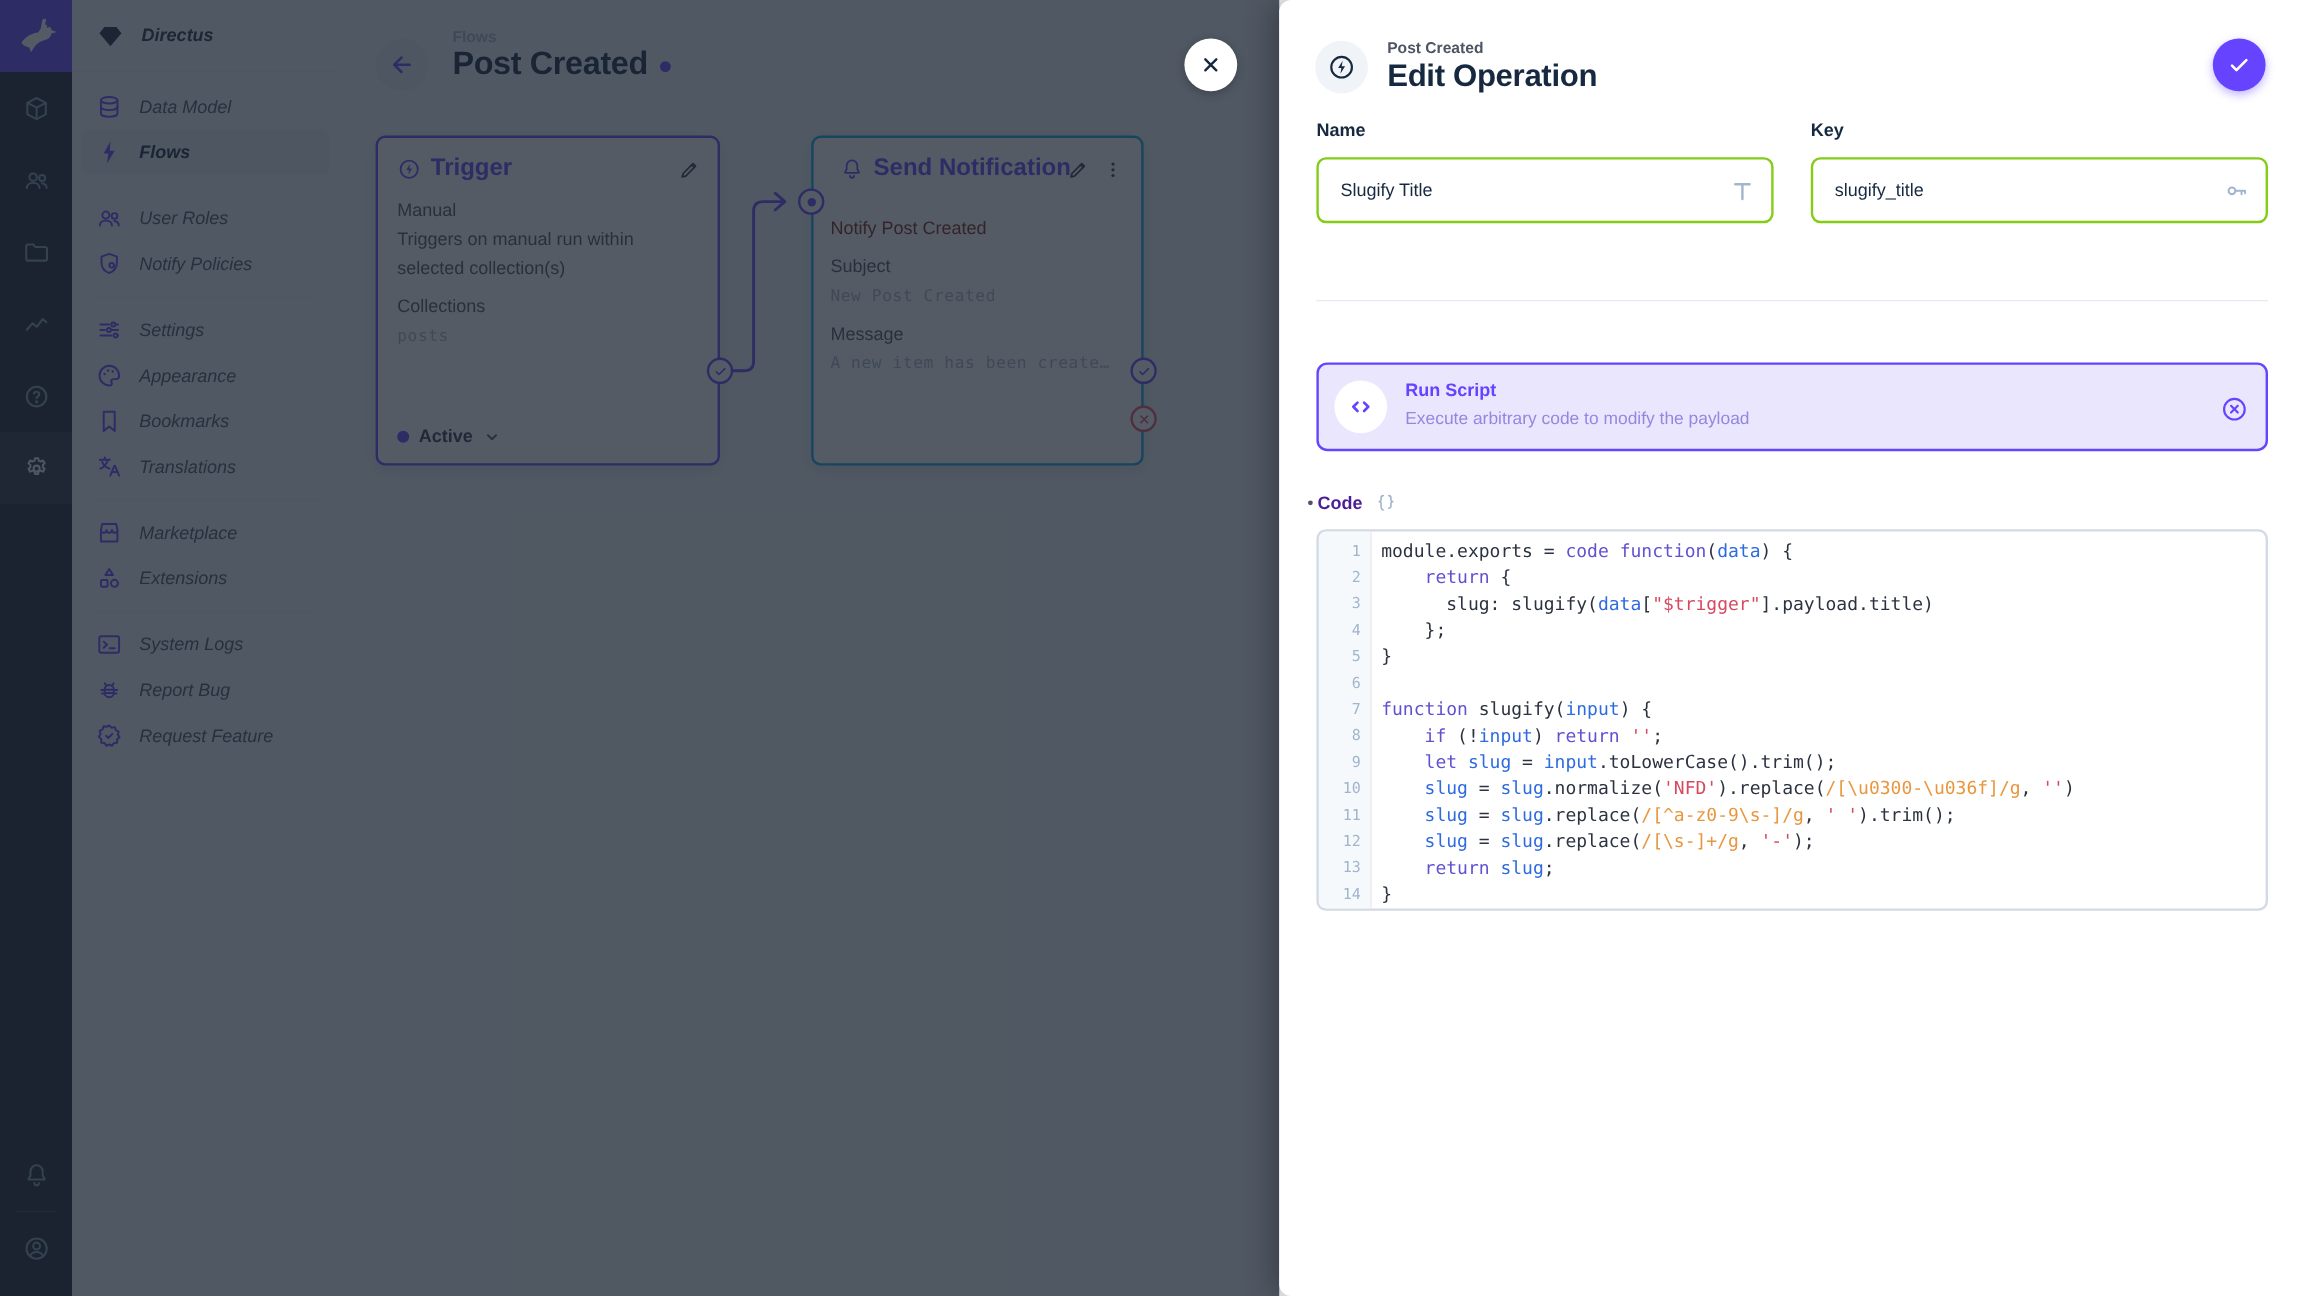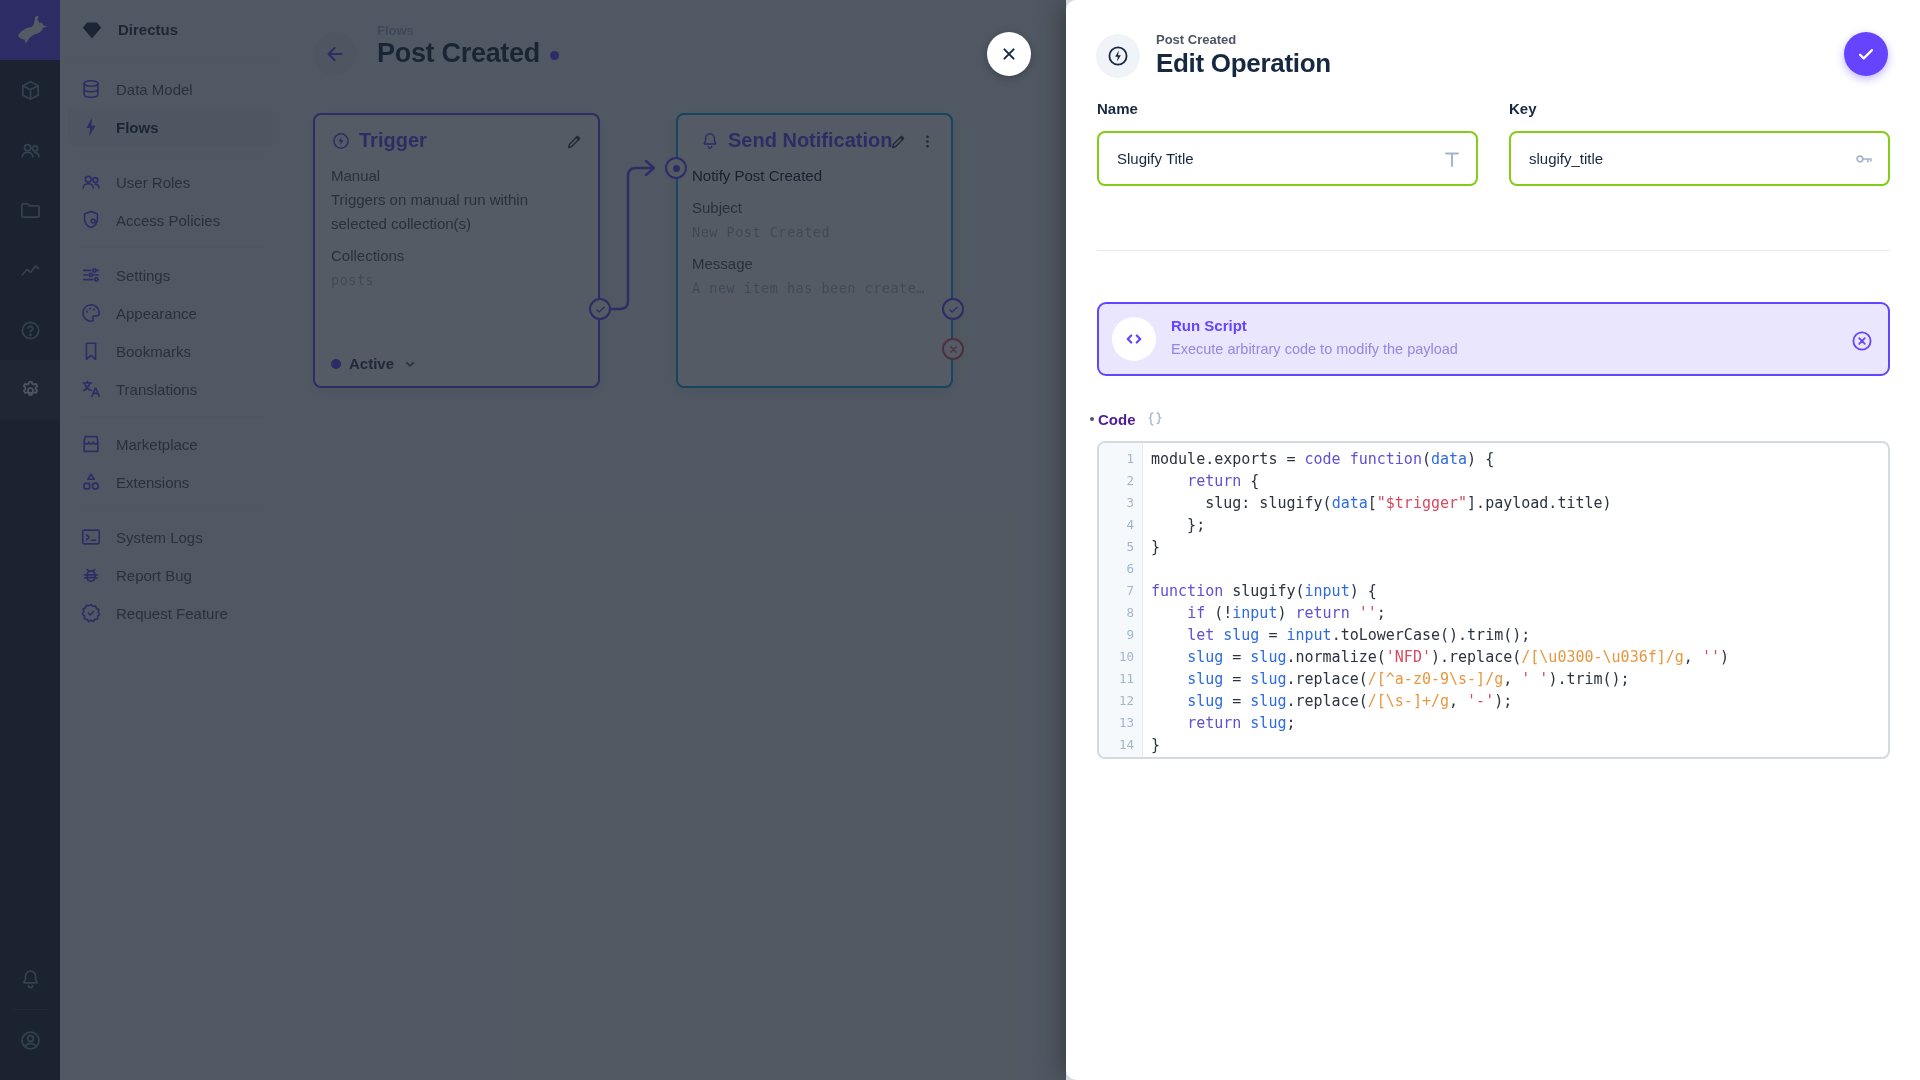--- a/index.html
+++ b/index.html
@@ -12,21 +12,21 @@
   .logo{width:60px;height:60px;background:#6644ff;display:flex;align-items:center;justify-content:center;cursor:pointer;}
   .logo svg{width:38px;height:38px;}
   .mod-btn{width:60px;height:60px;display:flex;align-items:center;justify-content:center;color:#8196b1;cursor:pointer;}
   .mod-btn.active{background:rgba(255,255,255,.08);color:#dfe8f2;}
   .mod-btn svg{width:23px;height:23px;}
   .module-bottom{position:absolute;left:0;bottom:0;width:60px;display:flex;flex-direction:column;align-items:center;padding-bottom:14px;}
   .module-bottom .mod-btn{height:52px;}
   .mod-divider{width:34px;border-top:1px solid rgba(255,255,255,.12);margin:4px 0;}
 
   
-  .nav{position:absolute;left:60px;top:0;width:222px;height:1080px;background:#f0f4f9;z-index:1;}
+  .nav{position:absolute;left:60px;top:0;width:222px;height:1080px;background:#f0f4f9;z-index:1;font-style:italic;}
   .project-row{height:60px;display:flex;align-items:center;gap:14px;padding:0 0 0 20px;border-bottom:1px solid #e4eaf1;cursor:pointer;}
   .project-row .p-icon{width:24px;height:24px;color:#1f2b3d;}
   .project-row .p-icon svg{width:24px;height:24px;}
   .project-name{font-size:15px;font-weight:600;color:#26303d;}
   .nav-list{padding:10px 8px 0 8px;}
   .nav-item{height:38px;display:flex;align-items:center;gap:14px;padding:0 10px 0 12px;border-radius:6px;cursor:pointer;color:#4f5464;}
   .nav-item .n-icon{width:22px;height:22px;color:#6644ff;flex:0 0 22px;}
   .nav-item .n-icon svg{width:22px;height:22px;}
   .nav-item .n-label{font-size:15px;font-weight:500;}
   .nav-item.active{background:#e4eaf1;}
@@ -52,21 +52,21 @@
   .fcard-head .fc-icon{width:20px;height:20px;}
   .fcard-head svg{width:20px;height:20px;}
   .fcard-title{font-size:20px;font-weight:700;}
   .fcard-tools{position:absolute;top:17px;right:14px;display:flex;gap:10px;color:#2c3a4e;}
   .fcard-tools .t-icon{width:19px;height:19px;cursor:pointer;}
   .fcard-tools svg{width:19px;height:19px;}
   .fcard-body{padding:6px 16px 0 16px;font-size:15px;color:#4f5464;line-height:24px;}
   .fcard.op .fcard-body{padding-left:14px;}
   .f-label{margin-top:8px;color:#4f5464;}
   .f-mono{font-family:"DejaVu Sans Mono",monospace;font-size:13.5px;color:#a9b7cc;letter-spacing:.5px;white-space:nowrap;overflow:hidden;text-overflow:ellipsis;}
-  .op-name{color:#0f172a;}
+  .op-name{color:#7f1d1d;margin-top:15px;}
   .active-chip{position:absolute;left:16px;bottom:14px;display:flex;align-items:center;gap:8px;cursor:pointer;}
   .active-chip .a-dot{width:10px;height:10px;border-radius:50%;background:#6644ff;}
   .active-chip .a-label{font-size:15px;font-weight:600;color:#2c3a4e;}
   .active-chip .a-chev{width:16px;height:16px;color:#4f5464;}
   .active-chip svg{width:16px;height:16px;}
 
   .wire{position:absolute;left:0;top:0;pointer-events:none;}
   .node{position:absolute;width:22px;height:22px;border-radius:50%;background:#fff;border:2px solid #6644ff;
         display:flex;align-items:center;justify-content:center;color:#6644ff;cursor:pointer;}
   .node svg{width:13px;height:13px;}
@@ -247,21 +247,21 @@
               <circle cx="16.8" cy="9.8" r="2.6"></circle>
               <path d="M16.6 14.3c2.4.3 4.1 1.9 4.1 4.2"></path>
             </svg></span>
           <span class="n-label">User Roles</span>
         </div>
         <div class="nav-item">
           <span class="n-icon icon-stroke"><svg viewBox="0 0 24 24">
               <path d="M12 2.8 19 5.3v5.4c0 4.6-2.9 8.1-7 9.5-4.1-1.4-7-4.9-7-9.5V5.3z"></path>
               <circle cx="14.3" cy="13.2" r="2.1"></circle>
             </svg></span>
-          <span class="n-label">Access Policies</span>
+          <span class="n-label">Notify Policies</span>
         </div>
         <div class="nav-divider"></div>
         <div class="nav-item">
           <span class="n-icon icon-stroke"><svg viewBox="0 0 24 24">
               <path d="M4 7h8M17.6 7H20M4 12h4M13.6 12H20M4 17h10M19.6 17H20"></path>
               <circle cx="15.8" cy="7" r="1.8"></circle>
               <circle cx="11.8" cy="12" r="1.8"></circle>
               <circle cx="17.8" cy="17" r="1.8"></circle>
             </svg></span>
           <span class="n-label">Settings</span>

